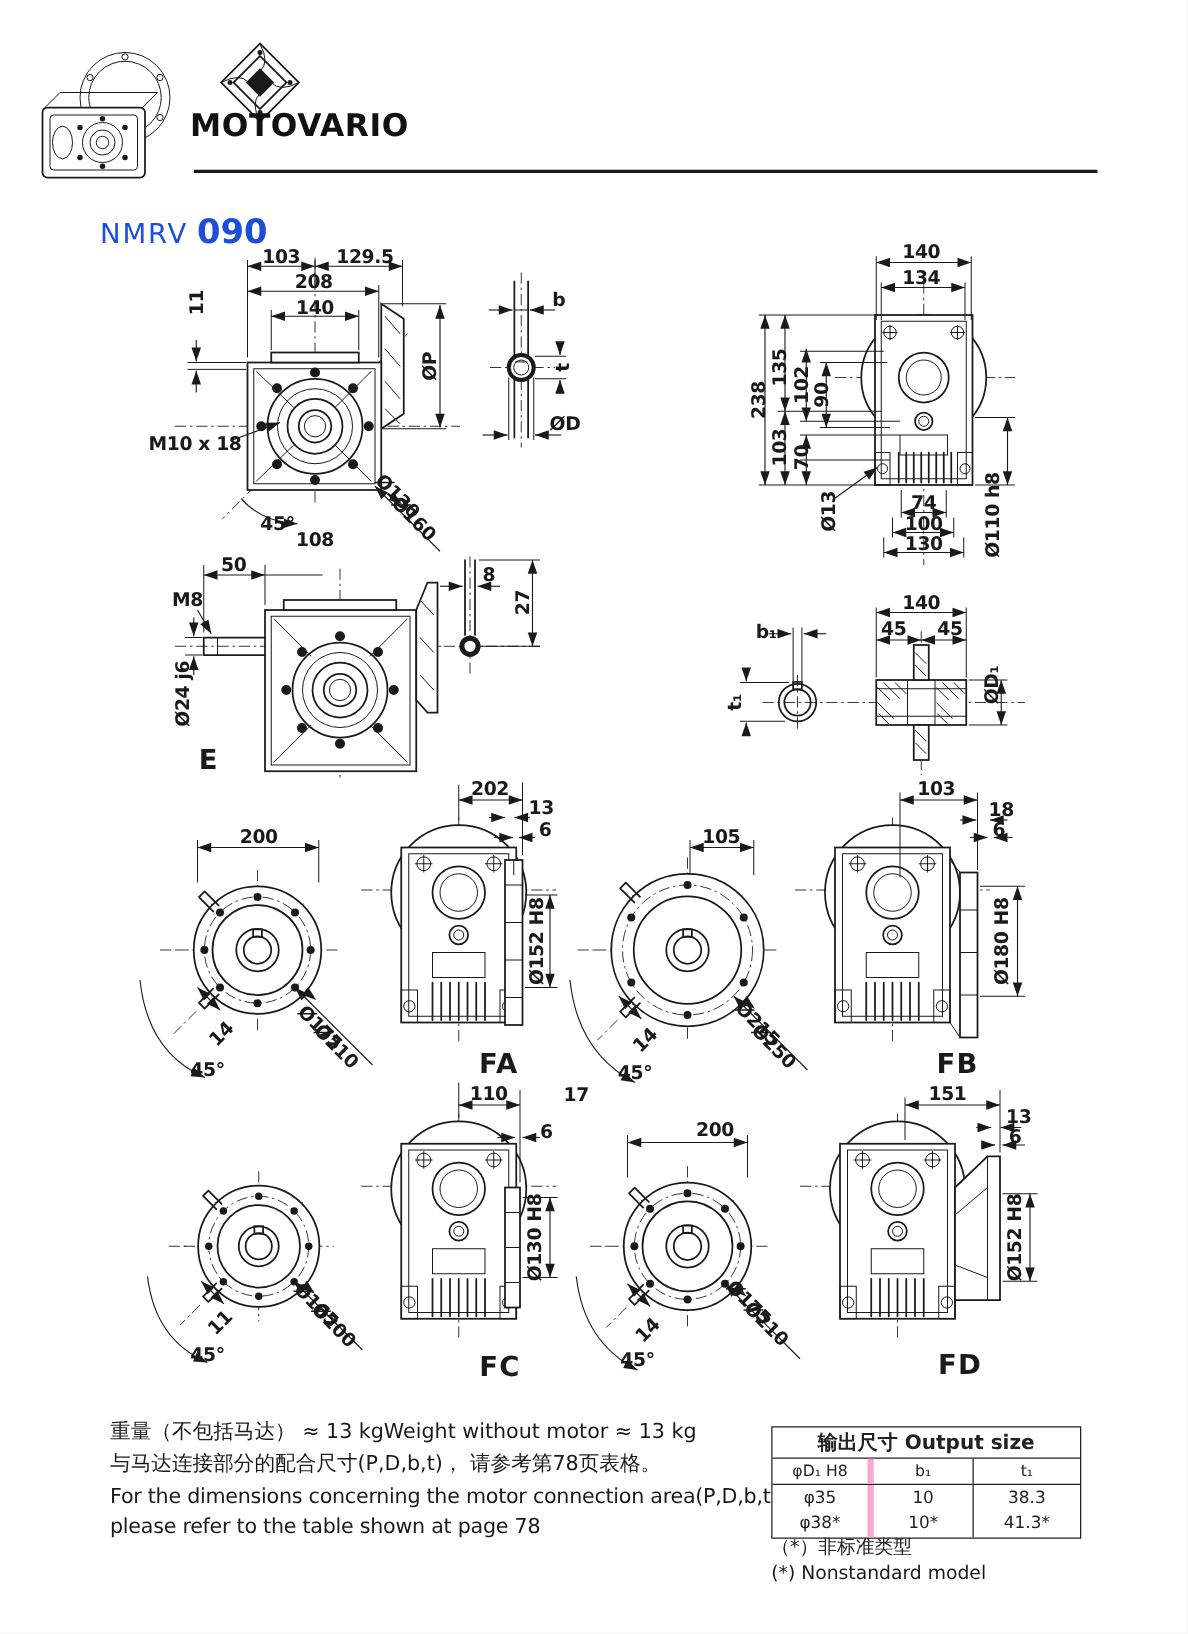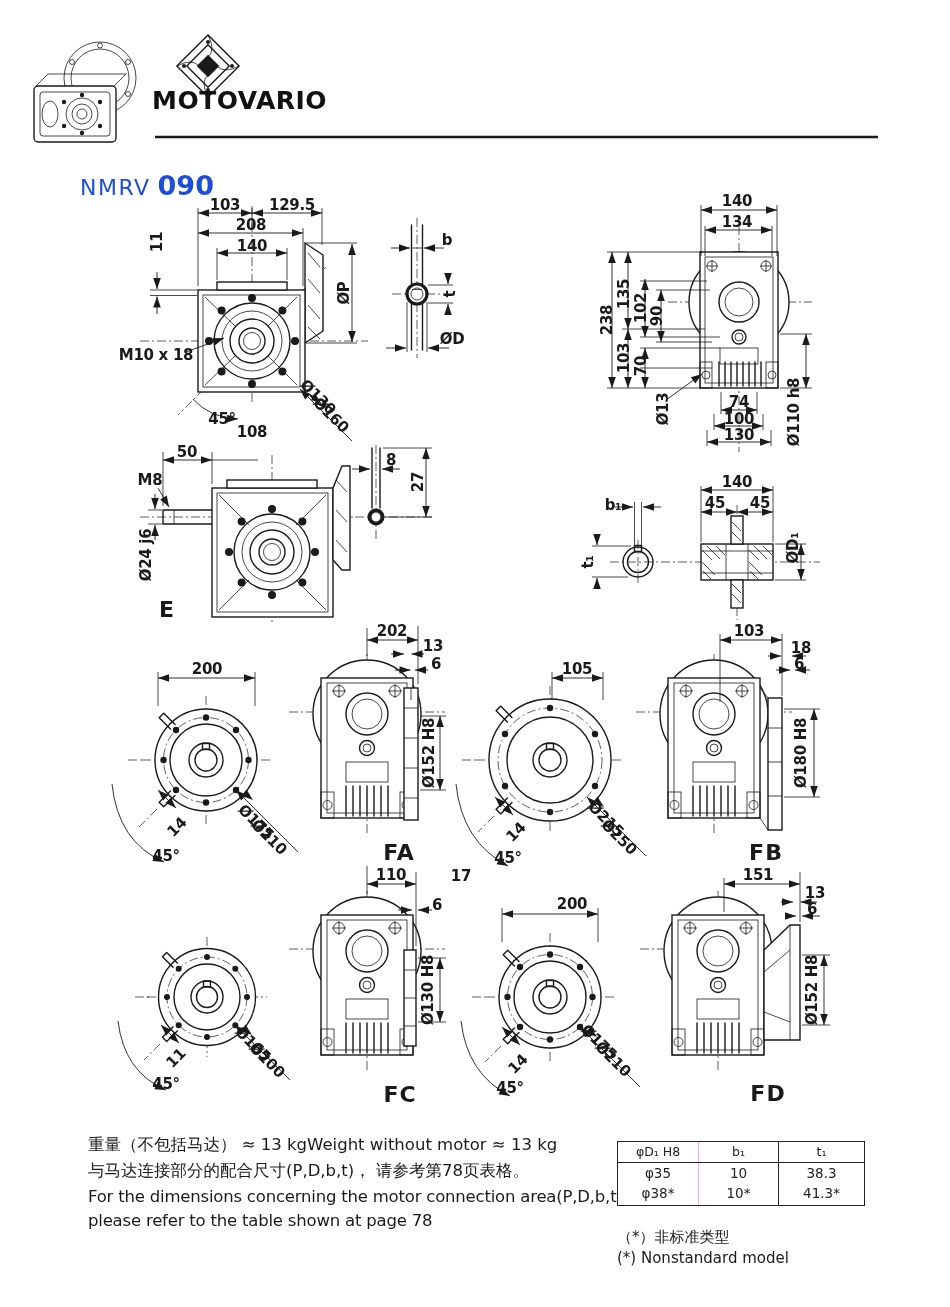--- a/index.html
+++ b/index.html
@@ -24,21 +24,21 @@
   .brand{position:absolute;font-size:25px;font-weight:700;letter-spacing:0.5px;color:#111;}
   .model{position:absolute;color:#1d4ed8;}
   .model-series{font-size:22px;letter-spacing:1.5px;font-weight:400;}
   .model-size{font-size:27px;font-weight:700;margin-left:7px;}
   .note{position:absolute;font-size:16.5px;font-weight:400;white-space:nowrap;}
   .note-en{letter-spacing:-0.2px;}
   .otable{position:absolute;left:617px;top:1141px;width:246px;border:1.6px solid #222;color:#222;background:#fff;}
   .t-title{height:24px;line-height:24px;text-align:center;font-size:16px;font-weight:700;border-bottom:1px solid #222;}
   .t-head{display:flex;height:20px;border-bottom:1px solid #222;}
   .t-cell{line-height:20px;text-align:center;font-size:12.5px;}
-  .c1{width:81px;border-right:1px solid #f9a8d4;box-sizing:border-box;}
+  .c1{width:81px;border-right:5px solid #f9a8d4;box-sizing:border-box;}
   .c2{width:80px;border-right:1px solid #222;box-sizing:border-box;}
   .c3{flex:1;}
   .t-body{display:flex;height:42px;}
   .t-col{display:flex;flex-direction:column;justify-content:center;text-align:center;font-size:13.5px;line-height:1.45;}
   .fnote{position:absolute;font-size:15px;white-space:nowrap;}
 </style>
 </head>
 <body>
 
 <div class="page">
@@ -563,20 +563,21 @@
   
   <div class="note" style="left:88px;top:1134px">
     <span>重量（不包括马达） ≈ 13 kg</span><span style="">Weight without motor  ≈ 13 kg</span>
   </div>
   <div class="note" style="left:88px;top:1160px">与马达连接部分的配合尺寸(P,D,b,t)， 请参考第78页表格。</div>
   <div class="note note-en" style="left:88px;top:1187px">For the dimensions concerning the motor connection area(P,D,b,t)</div>
   <div class="note note-en" style="left:88px;top:1211px">please refer to the table shown at page 78</div>
 
   
   <div class="otable">
+    <div class="t-title">输出尺寸  Output size</div>
     <div class="t-head">
       <div class="t-cell c1">φD₁ H8</div>
       <div class="t-cell c2">b₁</div>
       <div class="t-cell c3 t-cell">t₁</div>
     </div>
     <div class="t-body">
       <div class="t-col c1">
         <div>φ35</div>
         <div>φ38*</div>
       </div>

